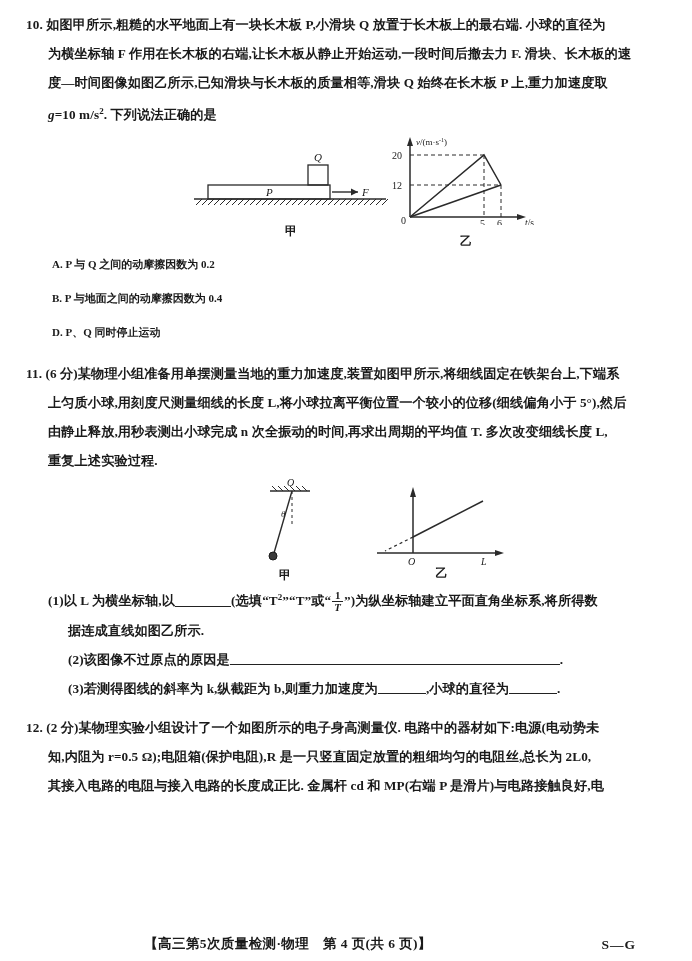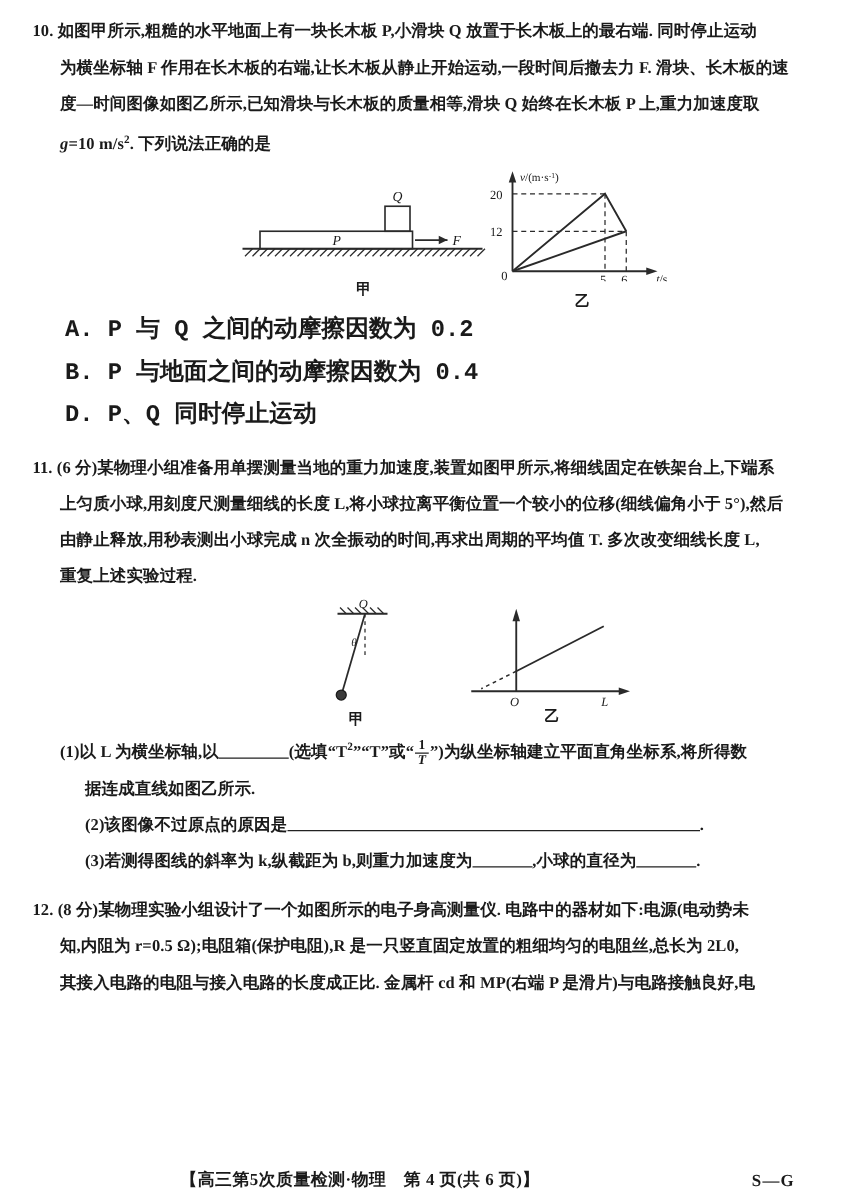--- a/index.html
+++ b/index.html
@@ -31,26 +31,25 @@
     white-space: nowrap;
     font-weight: 600;
   }
   .indent { padding-left: 22px; }
   .qnum { font-weight: 600; }
   .it { font-style: italic; font-family: "Liberation Serif", serif; }
   .sup { font-size: 0.68em; vertical-align: super; }
 
   
   .opt {
-    font-size: 19px;
+    font-size: 11px;
     line-height: 34px;
     padding-left: 26px;
     font-weight: 600;
     white-space: nowrap;
-    font-family: Liberation Mono, monospace;
   }
 
   
   .section-head {
     font-size: 13.4px;
     font-weight: 800;
     line-height: 30px;
     letter-spacing: 0.2px;
   }
 
@@ -112,21 +111,21 @@
   svg { display: block; }
 </style>
 </head>
 <body>
 
 <div class="page">
 
   <div>
     <div class="qline">
       <span class="qnum">10.</span>
-      <span>如图甲所示,粗糙的水平地面上有一块长木板 P,小滑块 Q 放置于长木板上的最右端. 同时停止运动</span>
+      <span>如图甲所示,粗糙的水平地面上有一块长木板 P,小滑块 Q 放置于长木板上的最右端. 小球的直径为</span>
     </div>
     <div class="qline indent">为横坐标轴 F 作用在长木板的右端,让长木板从静止开始运动,一段时间后撤去力 F. 滑块、长木板的速</div>
     <div class="qline indent">度—时间图像如图乙所示,已知滑块与长木板的质量相等,滑块 Q 始终在长木板 P 上,重力加速度取</div>
     <div class="qline indent">
       <span class="it">g</span><span>=10 m/s</span><span class="sup">2</span><span>. 下列说法正确的是</span>
     </div>
   </div>
 
   <div class="fig-row" style="height:112px;">
 
@@ -289,21 +288,21 @@
     </div>
 
     <div class="qline indent" style="padding-left:42px;">
       <span>(3)若测得图线的斜率为 k,纵截距为 b,则重力加速度为</span><span class="blank blank-s"></span><span>,小球的直径为</span><span class="blank blank-s"></span><span>.</span>
     </div>
   </div>
 
   <div style="margin-top:10px;">
     <div class="qline">
       <span class="qnum">12.</span>
-      <span>(8 分)某物理实验小组设计了一个如图所示的电子身高测量仪. 电路中的器材如下:电源(电动势未</span>
+      <span>(2 分)某物理实验小组设计了一个如图所示的电子身高测量仪. 电路中的器材如下:电源(电动势未</span>
     </div>
     <div class="qline indent">知,内阻为 r=0.5 Ω);电阻箱(保护电阻),R 是一只竖直固定放置的粗细均匀的电阻丝,总长为 2L0,</div>
     <div class="qline indent">其接入电路的电阻与接入电路的长度成正比. 金属杆 cd 和 MP(右端 P 是滑片)与电路接触良好,电</div>
   </div>
 
   <div class="footer">【高三第5次质量检测·物理　第 4 页(共 6 页)】</div>
   <div class="footer-code">S—G</div>
 
 </div>
 

